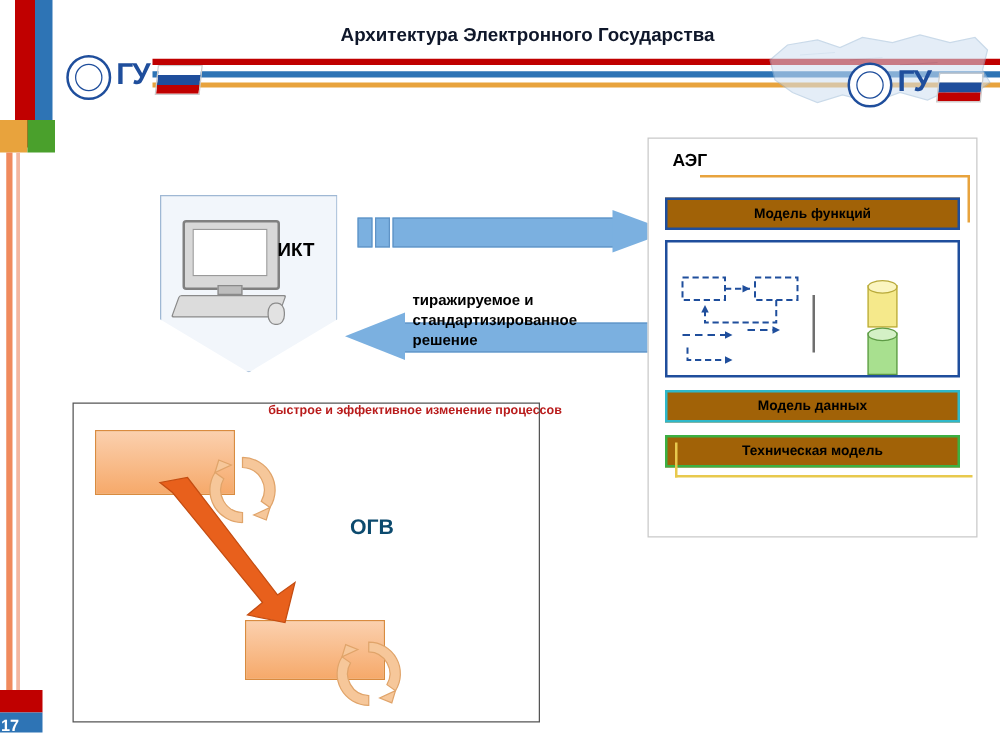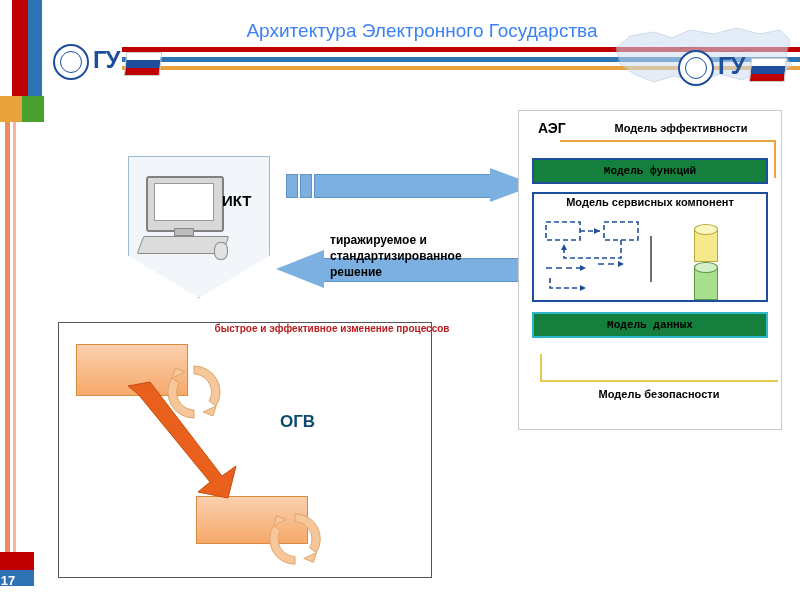--- a/index.html
+++ b/index.html
@@ -66,21 +66,21 @@
   }
   .page-num-box {
     position:absolute; left:0px; top:565px; width:16px; height:30px;
     display:flex; align-items:center; justify-content:center;
     color:#ffffff; font-size:13px; font-weight:bold;
   }
 
   
   .slide-title {
     position:absolute; left:122px; top:20px; width:600px;
-    font-size:19px; font-weight:normal; color:#3b82f6;
+    font-size:15px; font-weight:bold; color:#0f172a;
     text-align:center;
   }
 
   
   .logo-left {
     position:absolute; left:47px; top:42px; width:120px; height:40px;
   }
   .logo-circle {
     position:absolute; left:6px; top:2px; width:36px; height:36px;
     border-radius:50%; border:2px solid #1f4e9c; background:#ffffff;
@@ -250,25 +250,24 @@
     position:absolute; left:540px; top:354px; width:2px; height:28px;
     background:#e8c94d;
   }
   .aeg-sec-label {
     position:absolute; left:540px; top:388px; width:238px;
     text-align:center; font-size:11px; font-weight:bold; color:#000000;
   }
 
   .m-box {
     position:absolute;
-    background:#15803d;
+    background:#a16207;
     display:flex; align-items:center; justify-content:center;
     font-size:11px; font-weight:bold; color:#000000;
     box-sizing:border-box;
-    font-family:Liberation Mono, monospace;
   }
   .m-functions {
     left:532px; top:158px; width:236px; height:26px;
     border:2px solid #1f4e9c;
   }
   .m-services-outer {
     position:absolute; left:532px; top:192px; width:236px; height:110px;
     border:2px solid #1f4e9c; background:#ffffff; box-sizing:border-box;
   }
   .m-services-label {
@@ -412,46 +411,44 @@
     <path d="M34 60 a26 26 0 0 1 -22 -40 l7 5 a18 18 0 0 0 15 27 z" fill="#f6c79a" stroke="#e0a46a" stroke-width="1"></path>
     <path d="M12 20 l3 -10 l10 4 z" fill="#f6c79a" stroke="#e0a46a" stroke-width="1"></path>
   </svg>
 
   <svg class="big-orange-arrow" viewBox="0 0 130 120">
     <path d="M18 6 L40 2 L112 96 L126 86 L118 118 L88 112 L100 102 L28 14 Z" fill="#e8601c" stroke="#c44d12" stroke-width="1"></path>
   </svg>
 
   <div class="aeg-panel"></div>
   <div class="aeg-title">АЭГ</div>
-  <div class="aeg-eff-label">Модель эффективности</div>
   <div class="bracket-top"></div>
   <div class="bracket-right"></div>
 
   <div class="m-box m-functions">Модель функций</div>
 
   <div class="m-services-outer"></div>
-  <div class="m-services-label">Модель сервисных компонент</div>
   <svg class="svc-diagram" viewBox="0 0 150 80">
     <rect x="4" y="8" width="34" height="18" fill="none" stroke="#1f4e9c" stroke-width="1.6" stroke-dasharray="5,3"></rect>
     <rect x="62" y="8" width="34" height="18" fill="none" stroke="#1f4e9c" stroke-width="1.6" stroke-dasharray="5,3"></rect>
     <path d="M38 17 L58 17" stroke="#1f4e9c" stroke-width="1.6" stroke-dasharray="5,3" fill="none"></path>
     <path d="M58 17 l-6 -3 v6 z" fill="#1f4e9c"></path>
     <path d="M79 26 L79 44 L22 44 L22 32" stroke="#1f4e9c" stroke-width="1.6" stroke-dasharray="5,3" fill="none"></path>
     <path d="M22 30 l-3 6 h6 z" fill="#1f4e9c"></path>
     <path d="M4 54 L40 54" stroke="#1f4e9c" stroke-width="1.6" stroke-dasharray="6,4" fill="none"></path>
     <path d="M44 54 l-6 -3 v6 z" fill="#1f4e9c"></path>
     <path d="M56 50 L78 50" stroke="#1f4e9c" stroke-width="1.6" stroke-dasharray="6,4" fill="none"></path>
     <path d="M82 50 l-6 -3 v6 z" fill="#1f4e9c"></path>
     <path d="M8 64 L8 74 L40 74" stroke="#1f4e9c" stroke-width="1.6" stroke-dasharray="5,3" fill="none"></path>
     <path d="M44 74 l-6 -3 v6 z" fill="#1f4e9c"></path>
   </svg>
   <div class="svc-divider"></div>
   <div class="svc-cyl-y"></div>
   <div class="svc-cyl-g"></div>
 
   <div class="m-box m-data">Модель данных</div>
+  <div class="m-box m-tech">Техническая модель</div>
 
   <div class="bracket-bot-left"></div>
   <div class="bracket-bot"></div>
-  <div class="aeg-sec-label">Модель безопасности</div>
 
 
 </div>
 
 </body></html>

